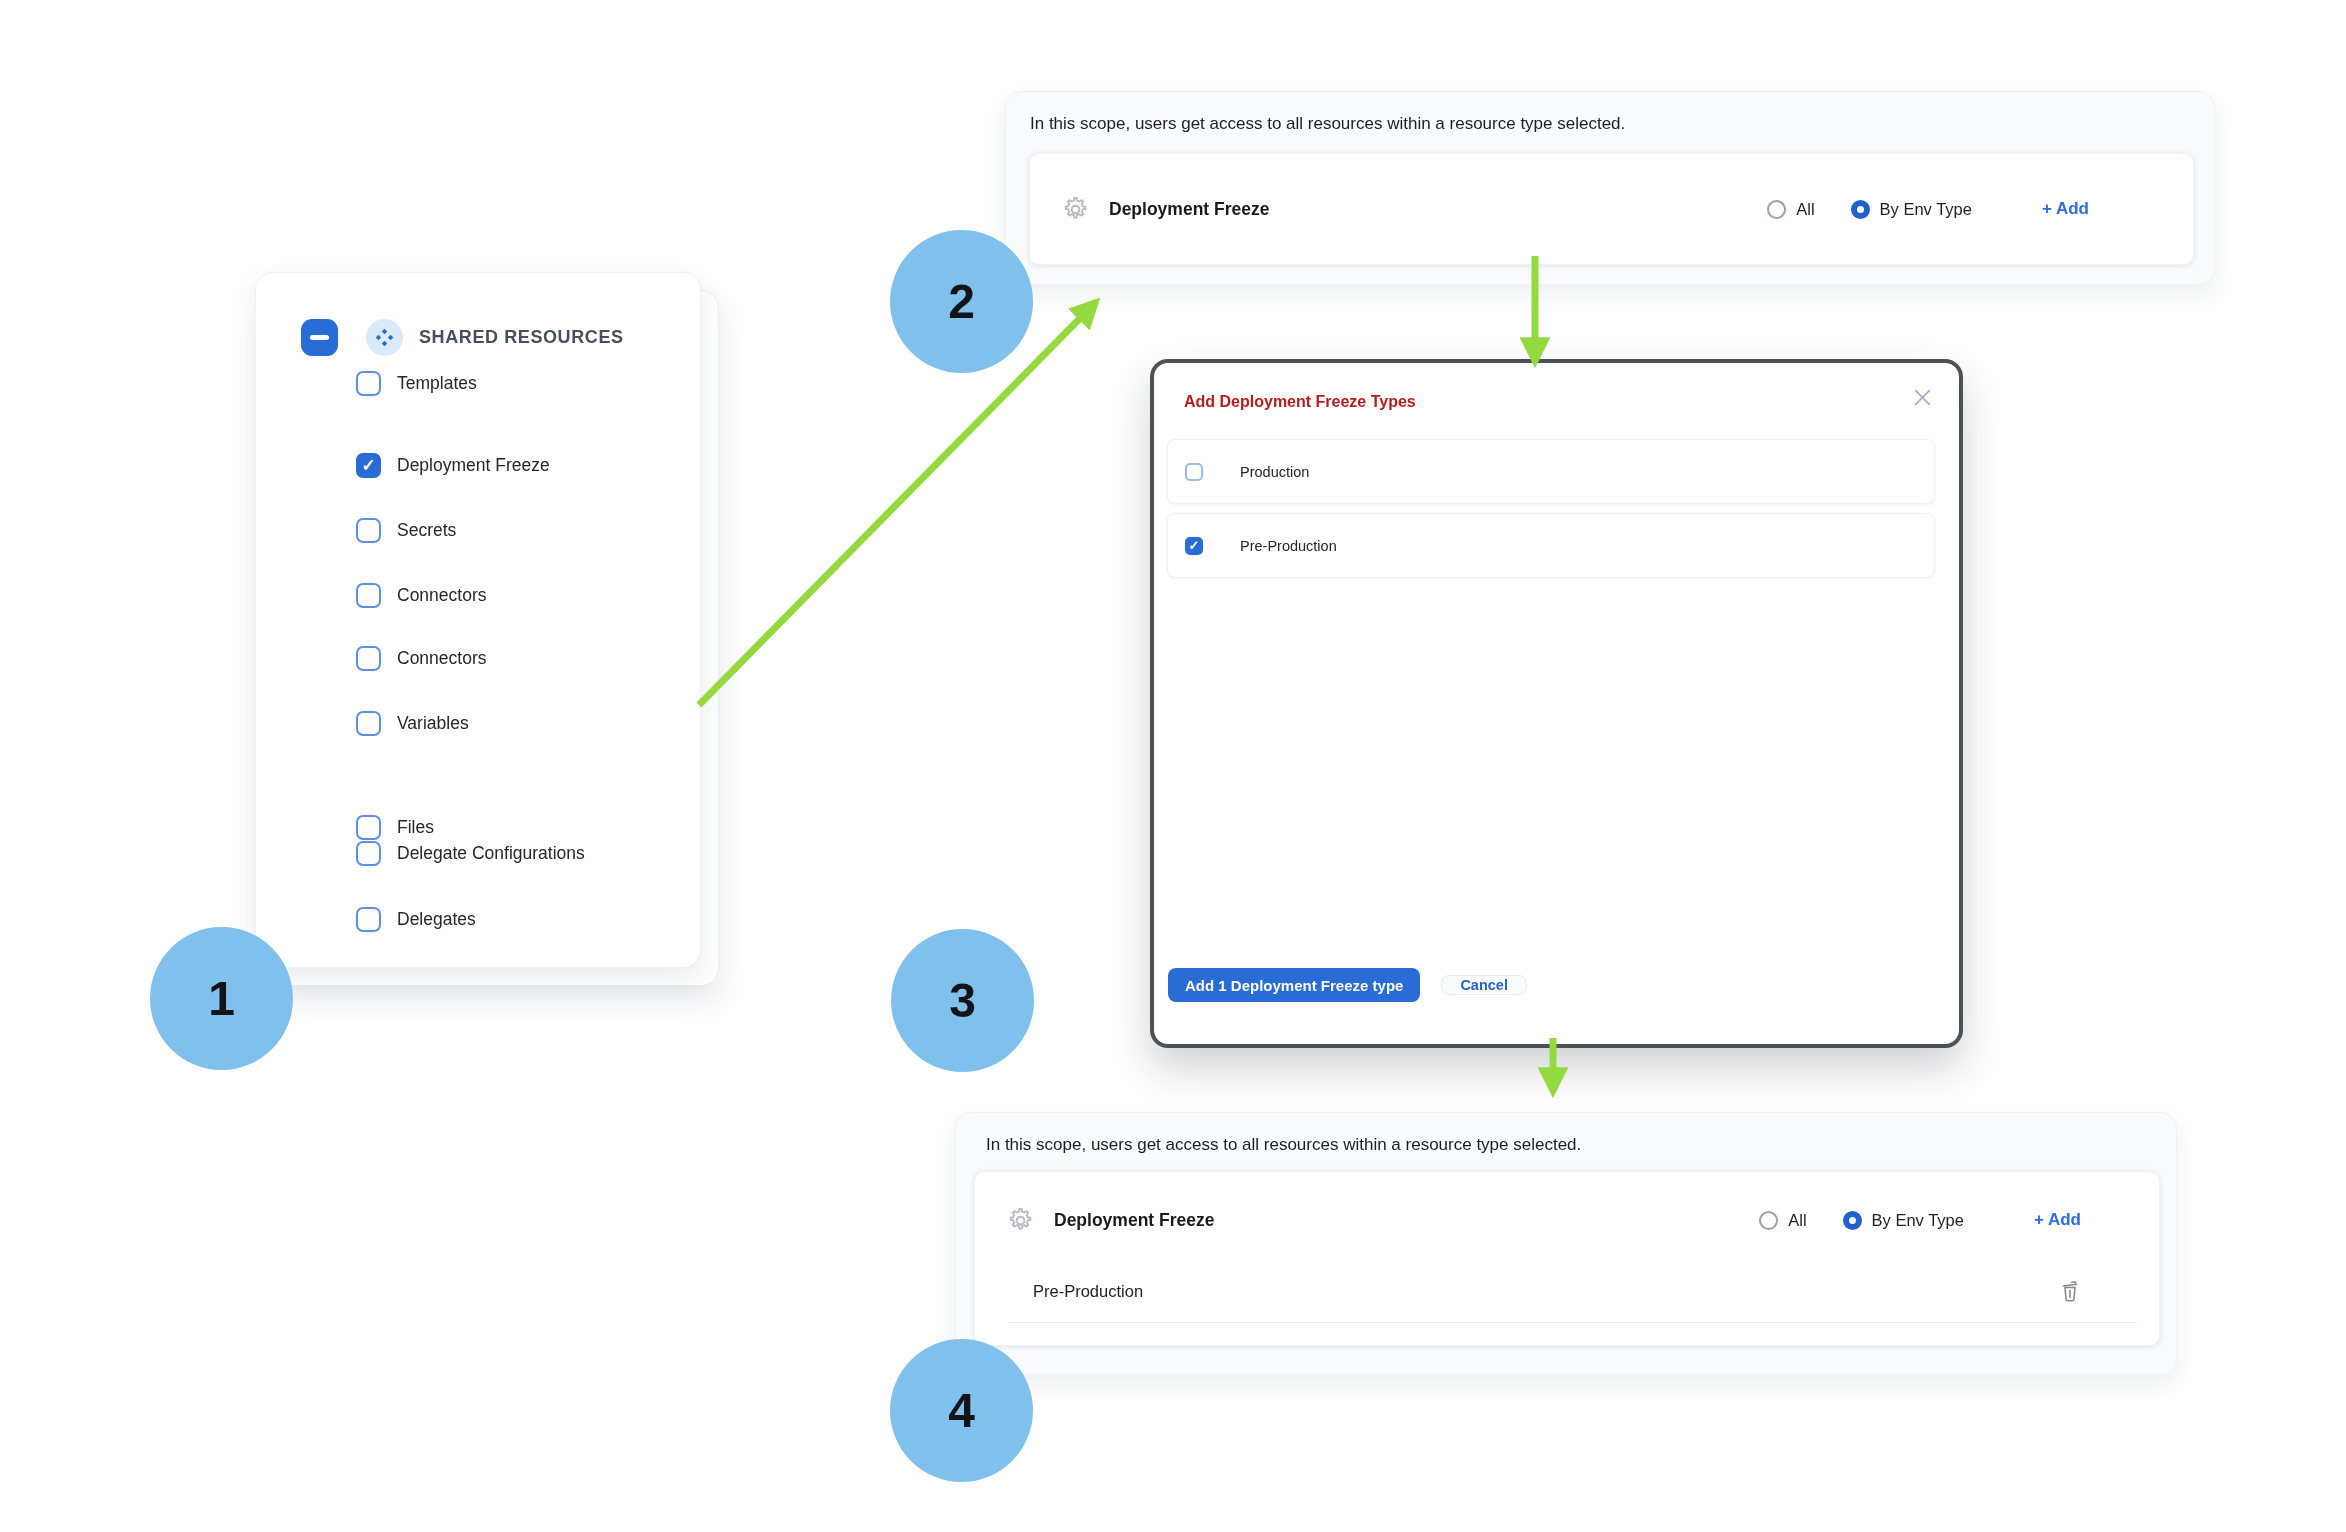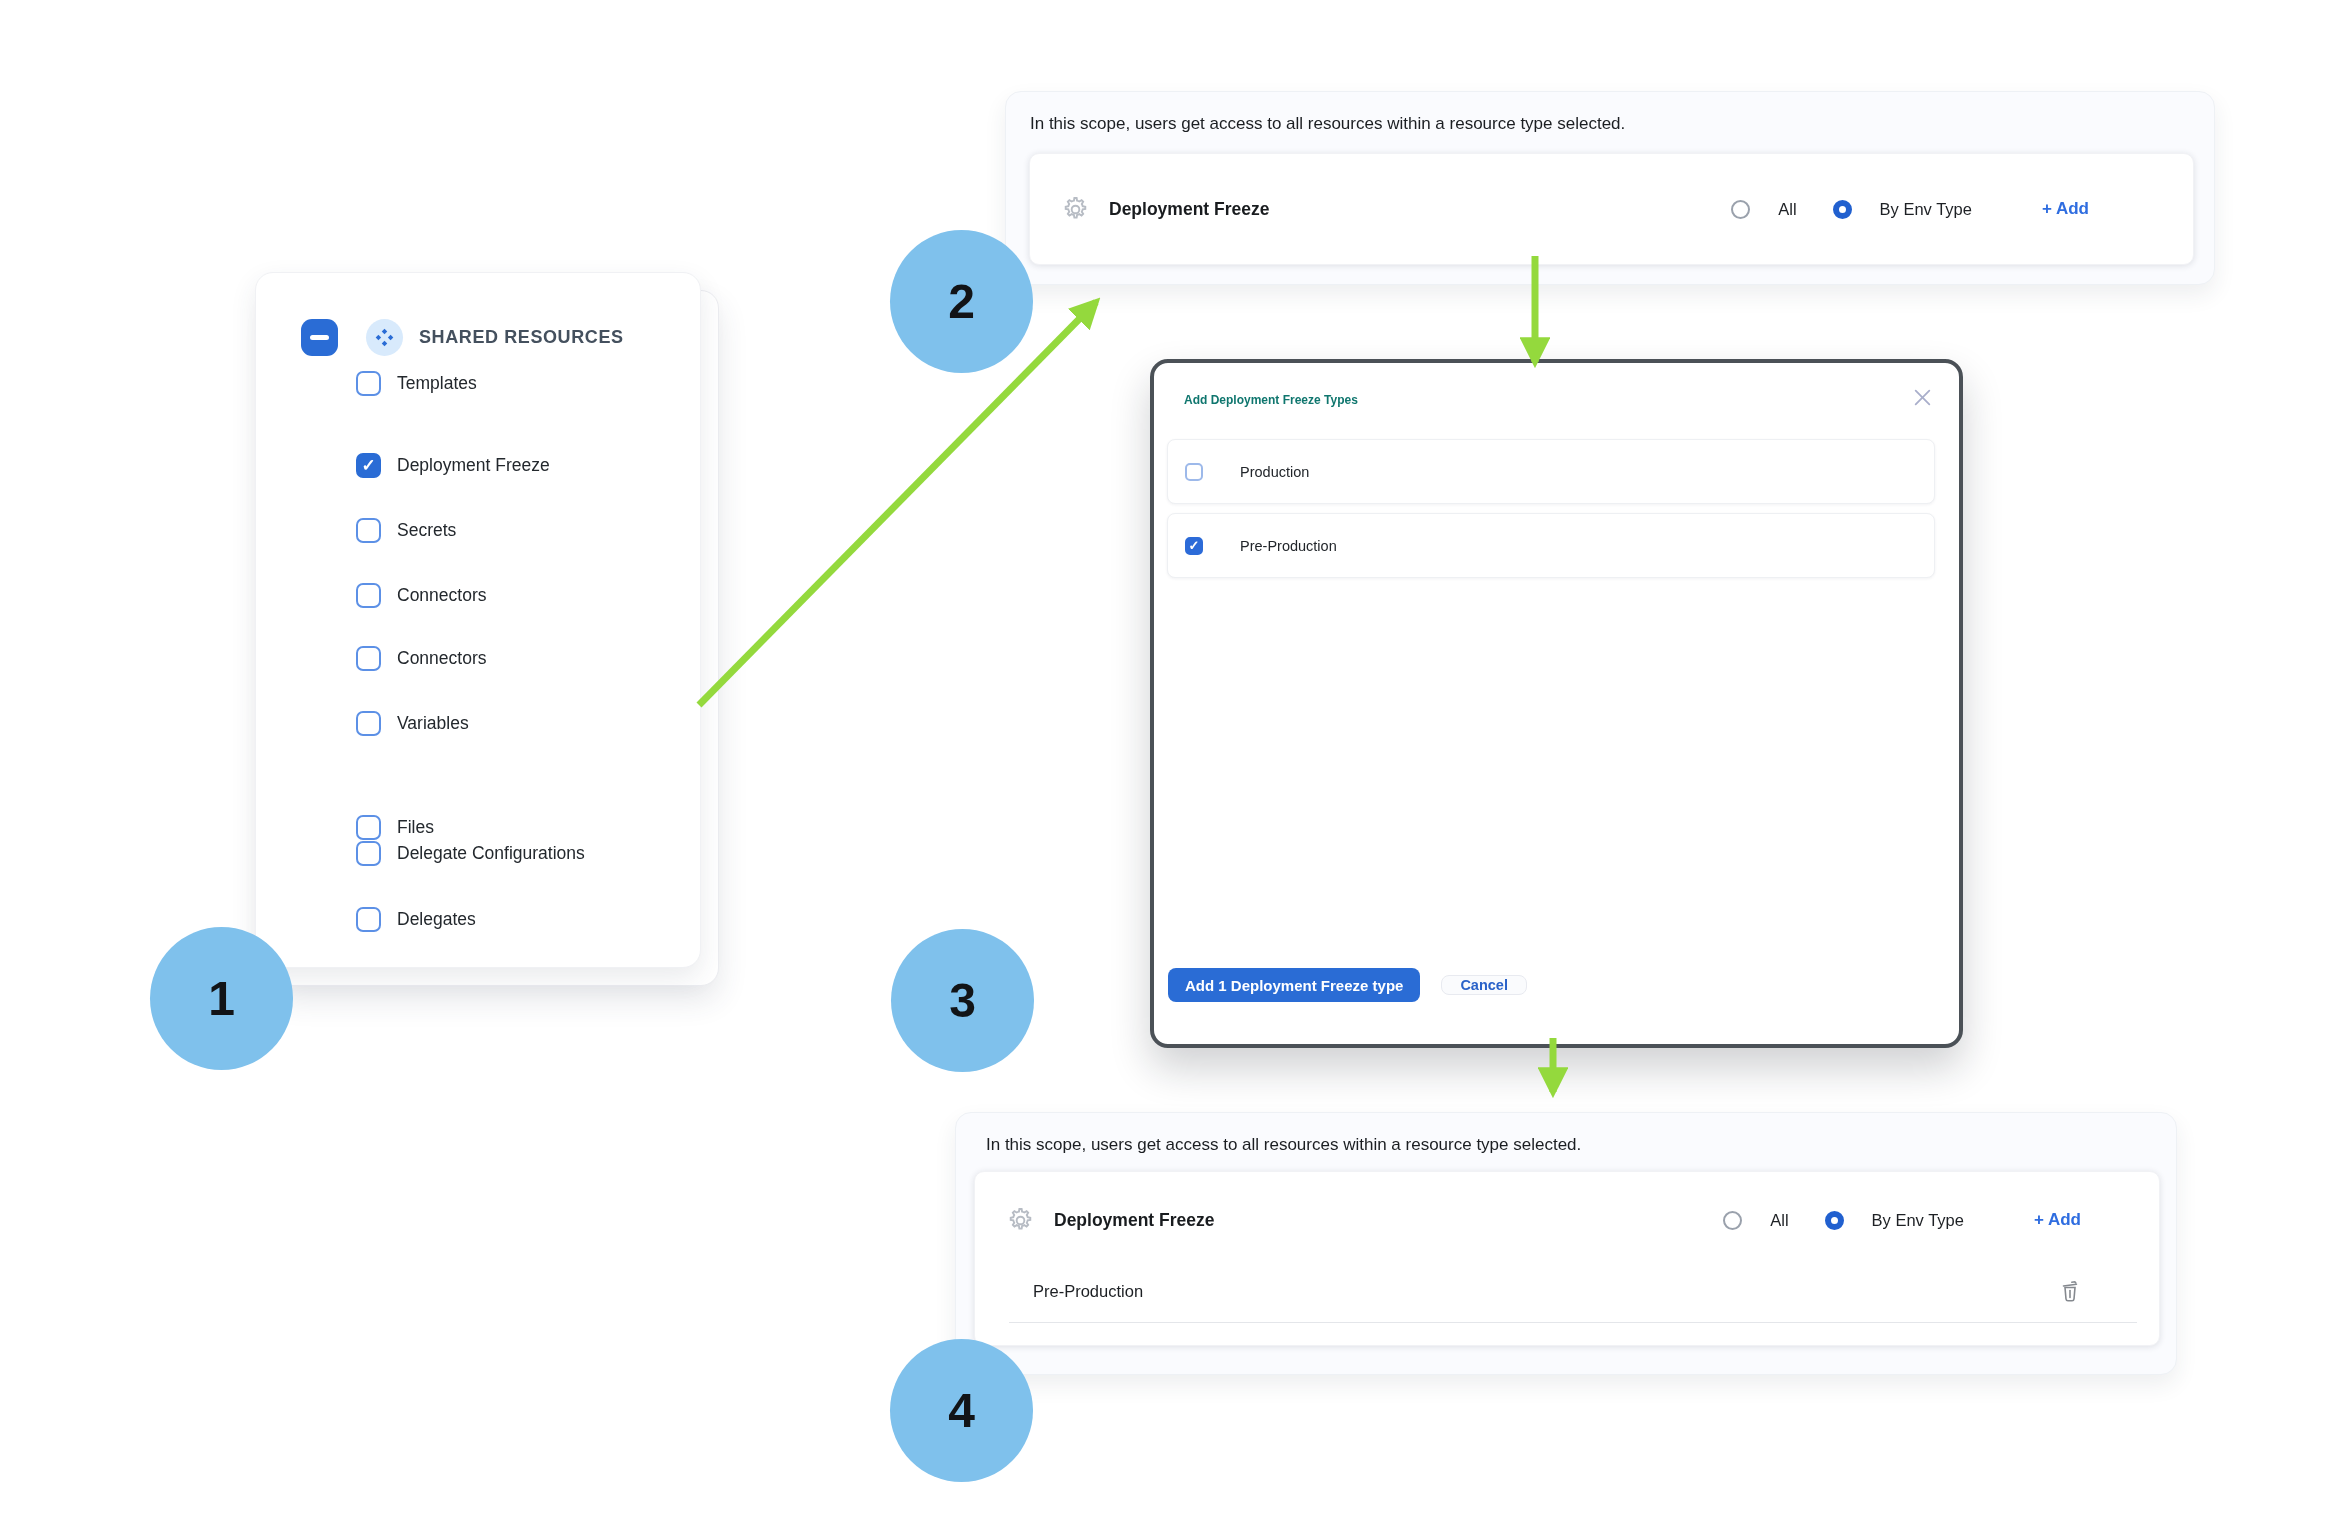--- a/index.html
+++ b/index.html
@@ -59,36 +59,36 @@
     box-shadow:0 1px 6px rgba(30,40,60,.13); border:1px solid #f1f2f5;
   }
   .resource-head { display:flex; align-items:center; padding:0 104px 0 32px; }
   .resource-name { margin-left:20px; font-size:17.5px; font-weight:700; color:#191c1f; }
   .radio-group { margin-left:auto; display:flex; align-items:center; }
   .radio {
     width:19px; height:19px; border-radius:50%; border:2px solid #9aa1ac; background:#fff;
     flex:0 0 auto; cursor:pointer;
   }
   .radio.selected { border:6px solid #2160cf; }
-  .radio-label { margin-left:28px; font-size:16.5px; color:#1e2125; }
+  .radio-label { margin-left:10px; font-size:16.5px; color:#1e2125; }
   .gap36 { width:36px; } .gap70 { width:70px; }
   .add-link { font-size:17px; font-weight:700; color:#2f6de0; cursor:pointer; white-space:nowrap; }
 
   .freeze-row { display:flex; align-items:center; height:46px; padding:0 78px 0 58px; }
   .freeze-row-label { font-size:16.5px; color:#1c1f23; }
   .trash-btn { margin-left:auto; cursor:pointer; display:flex; }
   .row-divider { border-top:1px solid #e4e6ea; margin:8px 22px 0 34px; }
 
   
   .modal {
     position:absolute; left:1150px; top:359px; width:813px; height:689px;
     background:#fff; border:4px solid #4b5157; border-radius:18px;
     box-shadow:0 20px 40px rgba(20,25,35,.20); z-index:10;
   }
-  .modal-title { position:absolute; left:30px; top:30px; font-size:12px; font-weight:700; color:#0f766e; }
+  .modal-title { position:absolute; left:30px; top:30px; font-size:16px; font-weight:700; color:#b91c1c; }
   .modal-close { position:absolute; right:26px; top:24px; cursor:pointer; display:flex; }
   .modal-rows { position:absolute; left:13px; right:24px; top:76px; }
   .modal-row {
     height:65px; margin-bottom:9px; background:#fff; border:1px solid #eef0f3; border-radius:8px;
     box-shadow:0 1px 3px rgba(30,40,60,.06); display:flex; align-items:center; padding:0 17px;
   }
   .cb-sm {
     width:18px; height:18px; border:2px solid #9db9ea; border-radius:5px; background:#fff;
     display:flex; align-items:center; justify-content:center; flex:0 0 auto; cursor:pointer;
   }

